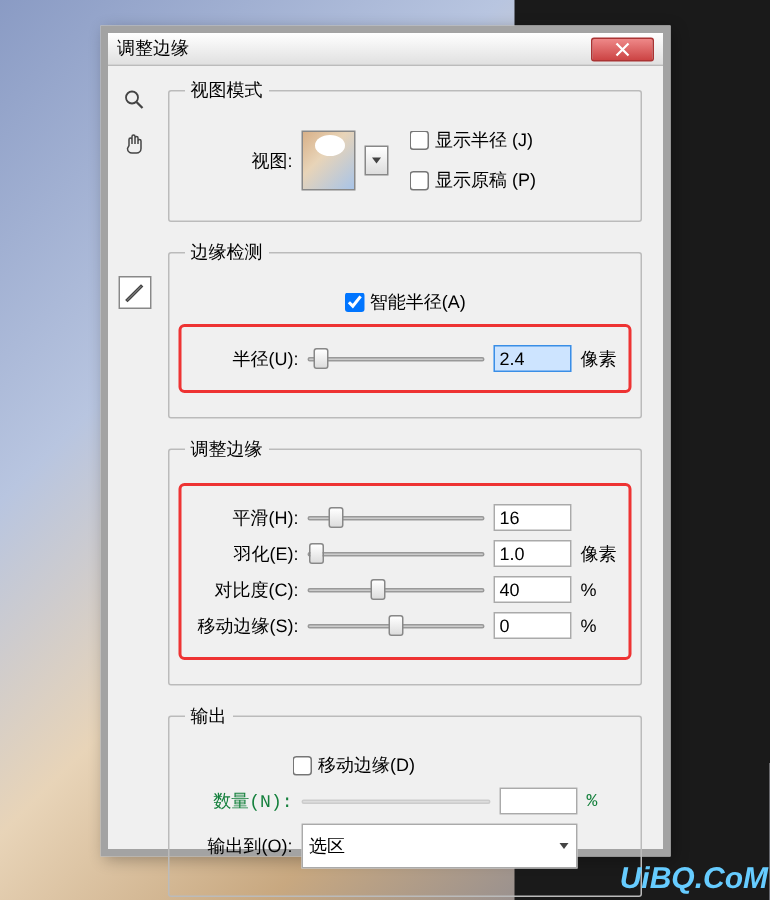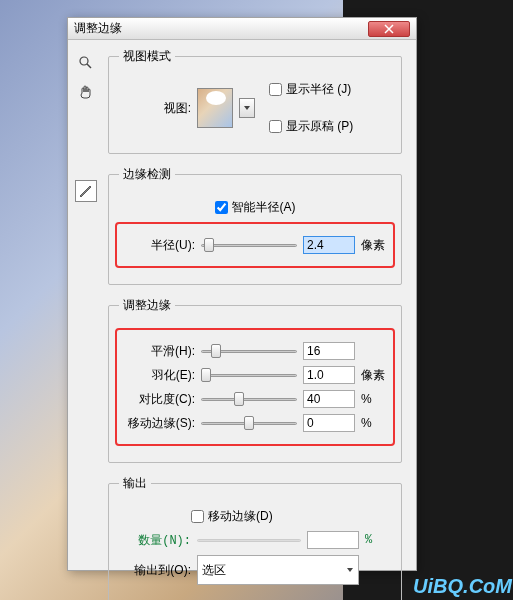--- a/index.html
+++ b/index.html
@@ -1,19 +1,19 @@
 <!DOCTYPE html>
 <html><head>
 <meta charset="utf-8">
 <style>
   * { box-sizing: border-box; margin: 0; padding: 0; font-family: "Microsoft YaHei", Arial, sans-serif; font-size: 12px; }
   body { width: 513px; height: 600px; background: #1a1a1a; position: relative; overflow: hidden; }
   .bgimg { position: absolute; left: 0; top: 0; width: 513px; height: 600px; background: linear-gradient(135deg, #8a9bc4 0%, #b8c5e0 30%, #e8d4b8 50%, #c8a880 70%, #6b7a9e 100%); }
   .bgimg::before { content:""; position:absolute; right:0; top:0; width:170px; height:600px; background:#1a1a1a; }
-  .dialog { position: absolute; left: 67px; top: 17px; width: 350px; height: 554px; background: #f0f0f0; border: 1px solid #a3a3a3; box-shadow: 2px 2px 10px rgba(0,0,0,0.3); }
+  .dialog { position: absolute; left: 67px; top: 17px; width: 380px; height: 554px; background: #f0f0f0; border: 5px solid #a3a3a3; box-shadow: 2px 2px 10px rgba(0,0,0,0.3); }
   .titlebar { height: 22px; background: linear-gradient(to bottom, #fff, #e0e0e0); border-bottom: 1px solid #bbb; display: flex; align-items: center; padding: 0 6px; }
   .titlebar-text { flex: 1; font-size: 12px; }
   .close-btn { width: 42px; height: 16px; background: linear-gradient(to bottom, #e88, #c44); border: 1px solid #a33; border-radius: 2px; color: #fff; display: flex; align-items: center; justify-content: center; cursor: pointer; }
   .close-btn svg { width: 10px; height: 10px; }
   .body { display: flex; height: calc(100% - 22px); }
   .toolcol { width: 36px; padding-top: 12px; display: flex; flex-direction: column; align-items: center; gap: 8px; }
   .toolicon { width: 22px; height: 22px; display: flex; align-items: center; justify-content: center; cursor: pointer; }
   .toolicon.sel { border: 1px solid #888; background: #fff; }
   .content { flex: 1; padding: 8px 14px 8px 4px; }
   fieldset { border: 1px solid #bbb; border-radius: 2px; margin-bottom: 12px; padding: 10px 10px 12px 10px; position: relative; }
@@ -75,21 +75,21 @@
       <fieldset>
         <legend>视图模式</legend>
         <div class="row">
           <span class="lbl">视图:</span>
           <span class="thumbimg"></span>
           <span class="dd">
             <svg width="8" height="8" viewBox="0 0 8 8">
                 <path d="M1 2 L4 6 L7 2 z" fill="#444"></path>
               </svg>
           </span>
-          <div style="display:flex;flex-direction:column;gap:20px;margin-left:8px">
+          <div style="display:flex;flex-direction:column;gap:10px;margin-left:8px">
             <label class="chk">
               <input type="checkbox" style="">
               <span>显示半径 (J)</span>
             </label>
             <label class="chk">
               <input type="checkbox" style="">
               <span>显示原稿 (P)</span>
             </label>
           </div>
         </div>

